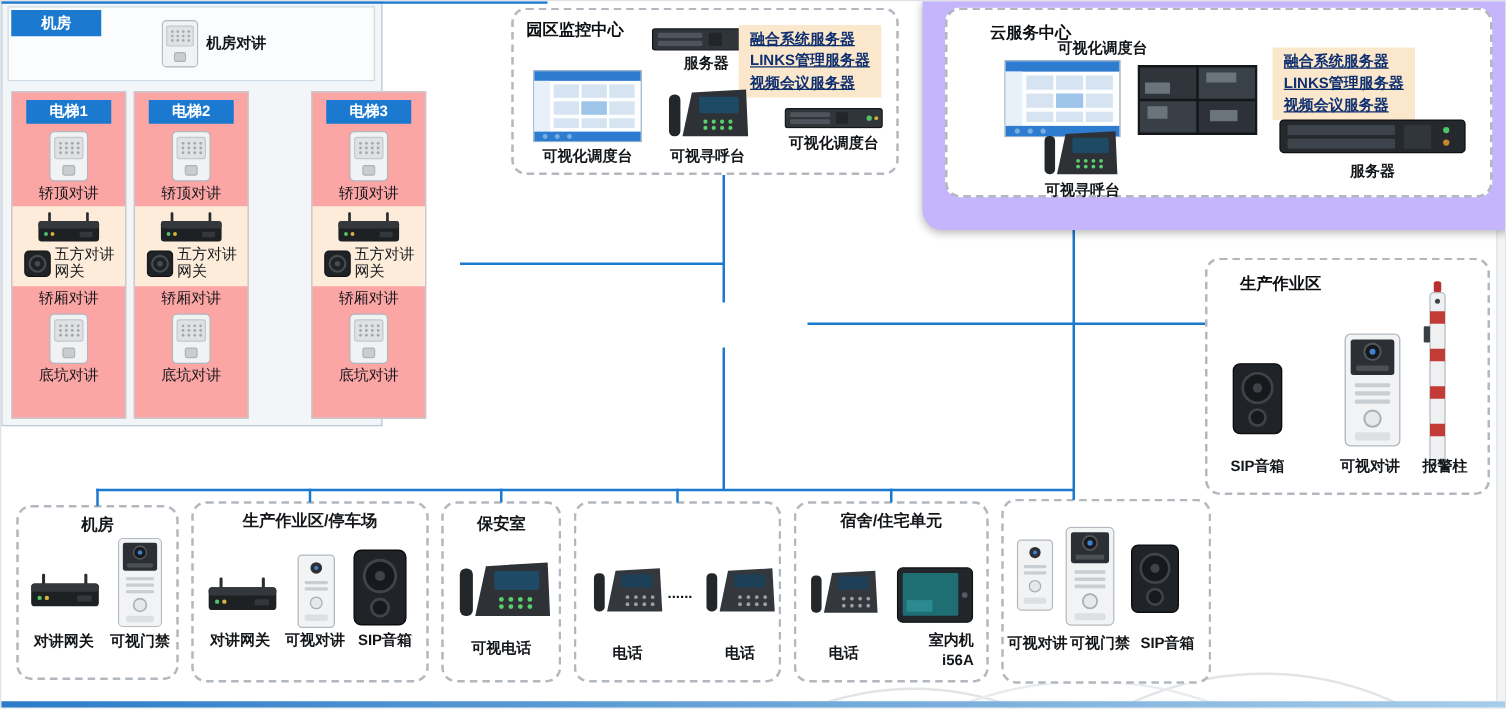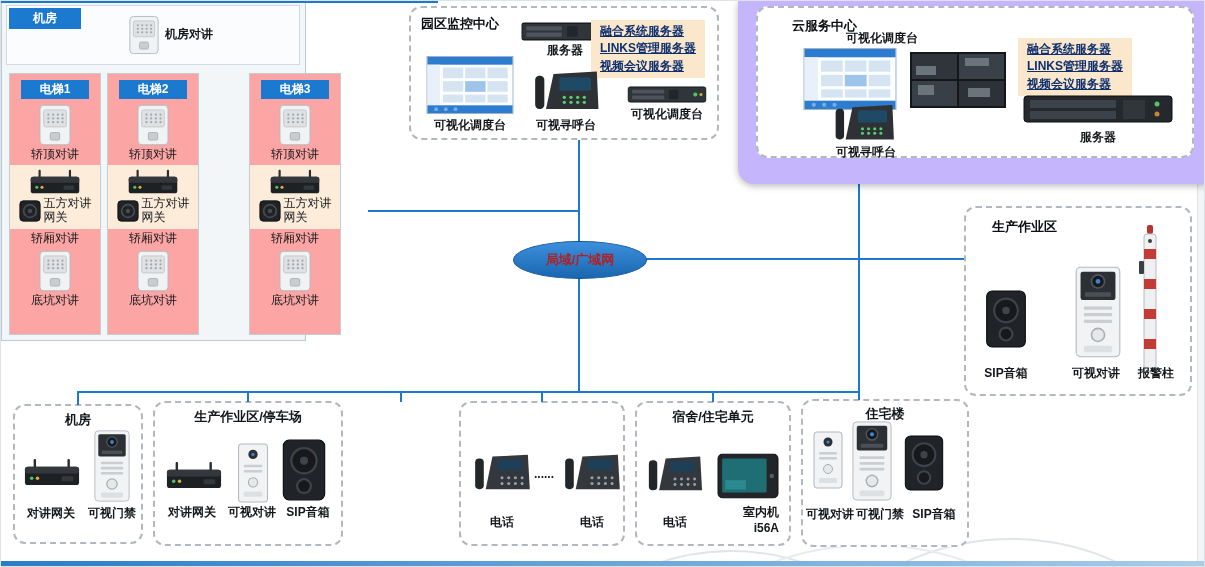--- a/index.html
+++ b/index.html
@@ -375,21 +375,20 @@
         <use href="#sym-door"></use>
       </svg>
     <svg class="dev" style="left:172px;top:16px;width:24px;height:152px;">
         <use href="#sym-pillar"></use>
       </svg>
     <div class="lbl" style="left:10px;top:158px;width:60px;">SIP音箱</div>
     <div class="lbl" style="left:98px;top:158px;width:64px;">可视对讲</div>
     <div class="lbl" style="left:162px;top:158px;width:56px;">报警柱</div>
   </div>
 
-  <div id="hub">局域/广域网</div>
 
   <div class="dash" style="left:12px;top:403px;width:130px;height:140px;">
     <div class="lbl" style="left:0;top:6px;width:100%;font-size:13px;">机房</div>
     <svg class="dev" style="left:8px;top:52px;width:58px;height:29px;">
         <use href="#sym-gateway"></use>
       </svg>
     <svg class="dev" style="left:78px;top:24px;width:38px;height:72px;">
         <use href="#sym-door"></use>
       </svg>
     <div class="lbl" style="left:2px;top:100px;width:68px;">对讲网关</div>
@@ -405,20 +404,27 @@
         <use href="#sym-door-sm"></use>
       </svg>
     <svg class="dev" style="left:126px;top:36px;width:46px;height:62px;">
         <use href="#sym-sip"></use>
       </svg>
     <div class="lbl" style="left:4px;top:102px;width:66px;">对讲网关</div>
     <div class="lbl" style="left:70px;top:102px;width:54px;">可视对讲</div>
     <div class="lbl" style="left:124px;top:102px;width:58px;">SIP音箱</div>
   </div>
 
+  <div class="dash" style="left:352px;top:400px;width:96px;height:145px;">
+    <div class="lbl" style="left:0;top:8px;width:100%;font-size:13px;">保安室</div>
+    <svg class="dev" style="left:10px;top:38px;width:76px;height:58px;">
+        <use href="#sym-phone"></use>
+      </svg>
+    <div class="lbl" style="left:0;top:108px;width:100%;">可视电话</div>
+  </div>
 
   <div class="dash" style="left:458px;top:400px;width:166px;height:145px;">
     <svg class="dev" style="left:12px;top:44px;width:58px;height:46px;">
         <use href="#sym-deskphone"></use>
       </svg>
     <div class="lbl" style="left:68px;top:64px;width:30px;">......</div>
     <svg class="dev" style="left:102px;top:44px;width:58px;height:46px;">
         <use href="#sym-deskphone"></use>
       </svg>
     <div class="lbl" style="left:12px;top:112px;width:58px;">电话</div>
@@ -432,21 +438,20 @@
       </svg>
     <svg class="dev" style="left:80px;top:50px;width:62px;height:46px;">
         <use href="#sym-indoor"></use>
       </svg>
     <div class="lbl" style="left:10px;top:112px;width:56px;">电话</div>
     <div class="lbl" style="left:80px;top:102px;width:62px;text-align:right;">室内机
 i56A</div>
   </div>
 
   <div class="dash" style="left:800px;top:398px;width:168px;height:148px;">
-    <div class="lbl" style="left:0;top:5px;width:100%;font-size:13px;">住宅楼</div>
     <svg class="dev" style="left:10px;top:30px;width:30px;height:58px;">
         <use href="#sym-door-sm"></use>
       </svg>
     <svg class="dev" style="left:48px;top:20px;width:42px;height:80px;">
         <use href="#sym-door"></use>
       </svg>
     <svg class="dev" style="left:100px;top:34px;width:42px;height:56px;">
         <use href="#sym-sip"></use>
       </svg>
     <div class="lbl" style="left:2px;top:106px;width:50px;">可视对讲</div>

